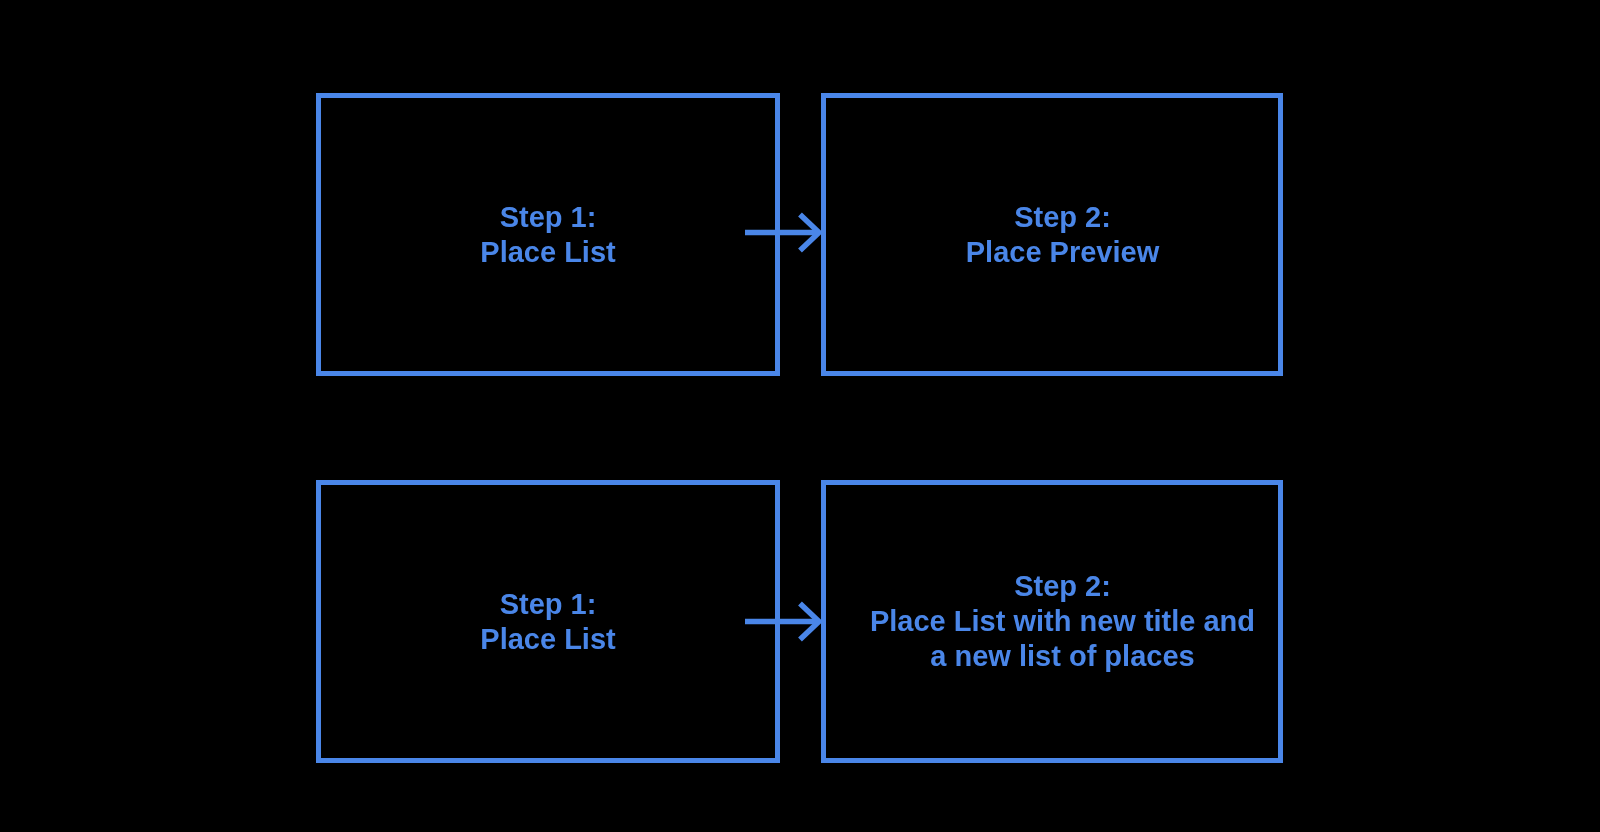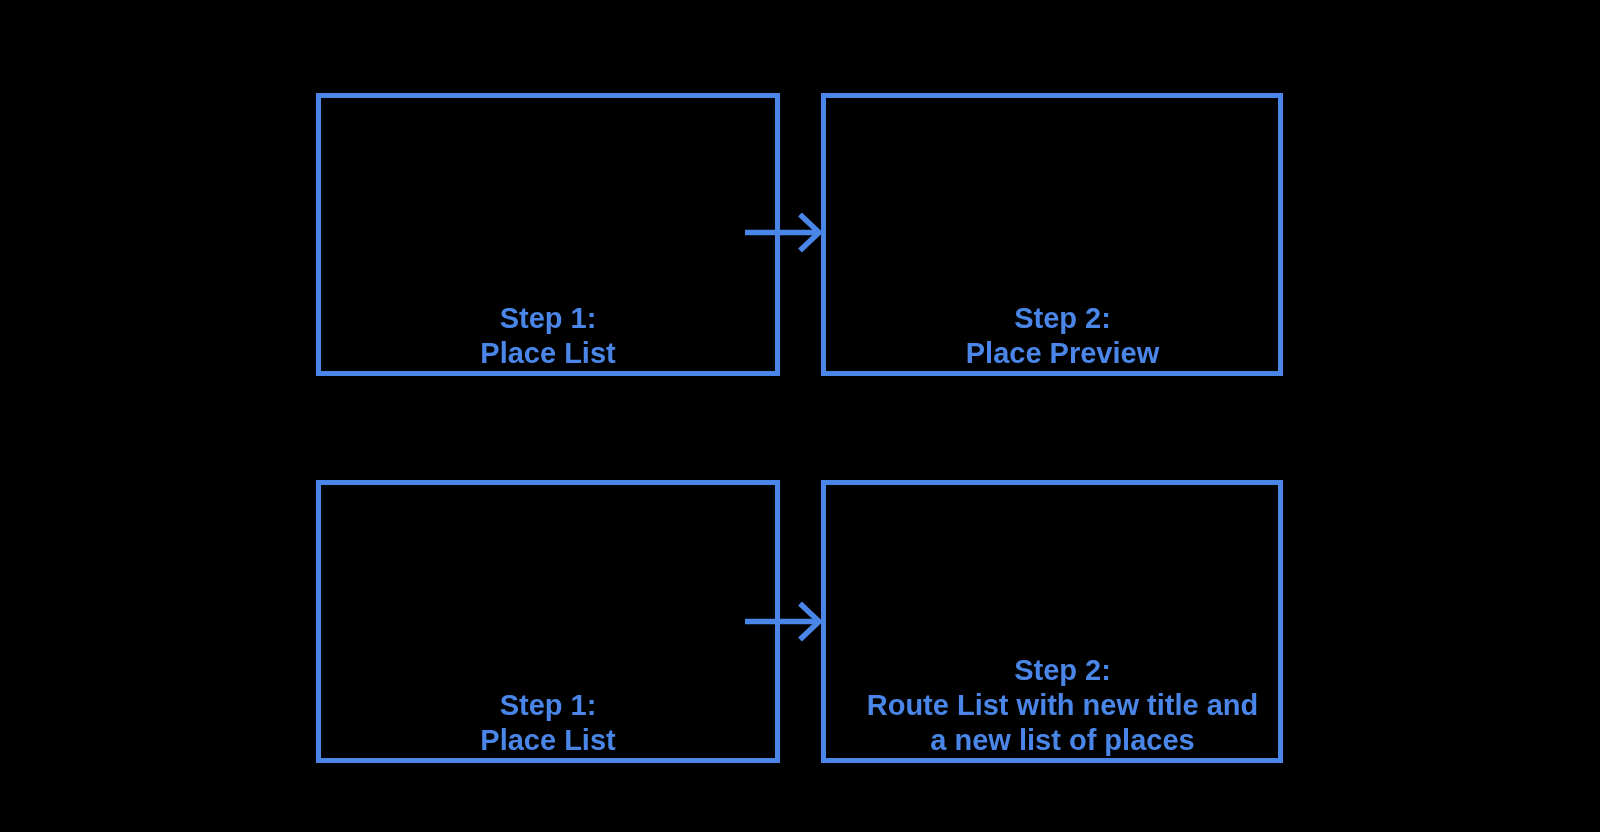--- a/index.html
+++ b/index.html
@@ -16,21 +16,21 @@
   .canvas {
     position: relative;
     width: 1600px; height: 832px;
     background: var(--bg);
   }
   .flow-box {
     position: absolute;
     border: 5px solid var(--accent);
     background: transparent;
     display: flex;
-    align-items: flex-end;
+    align-items: center;
     justify-content: center;
     text-decoration: underline;
   }
   .flow-box .label {
     display: flex;
     flex-direction: column;
     align-items: center;
     justify-content: center;
     text-align: center;
     color: var(--accent);
@@ -91,18 +91,18 @@
   </div>
 
   <svg class="arrow a2" viewBox="0 0 90 55">
     <line x1="7" y1="27.5" x2="79" y2="27.5"></line>
     <polyline points="62,9.5 81,27.5 62,45.5"></polyline>
   </svg>
 
   <div class="flow-box r2 c2">
     <div class="label">
       <div>Step 2:</div>
-      <div>Route List with new title and</div>
+      <div>Place List with new title and</div>
       <div>a new list of places</div>
     </div>
   </div>
 
 </div>
 
 </body></html>

